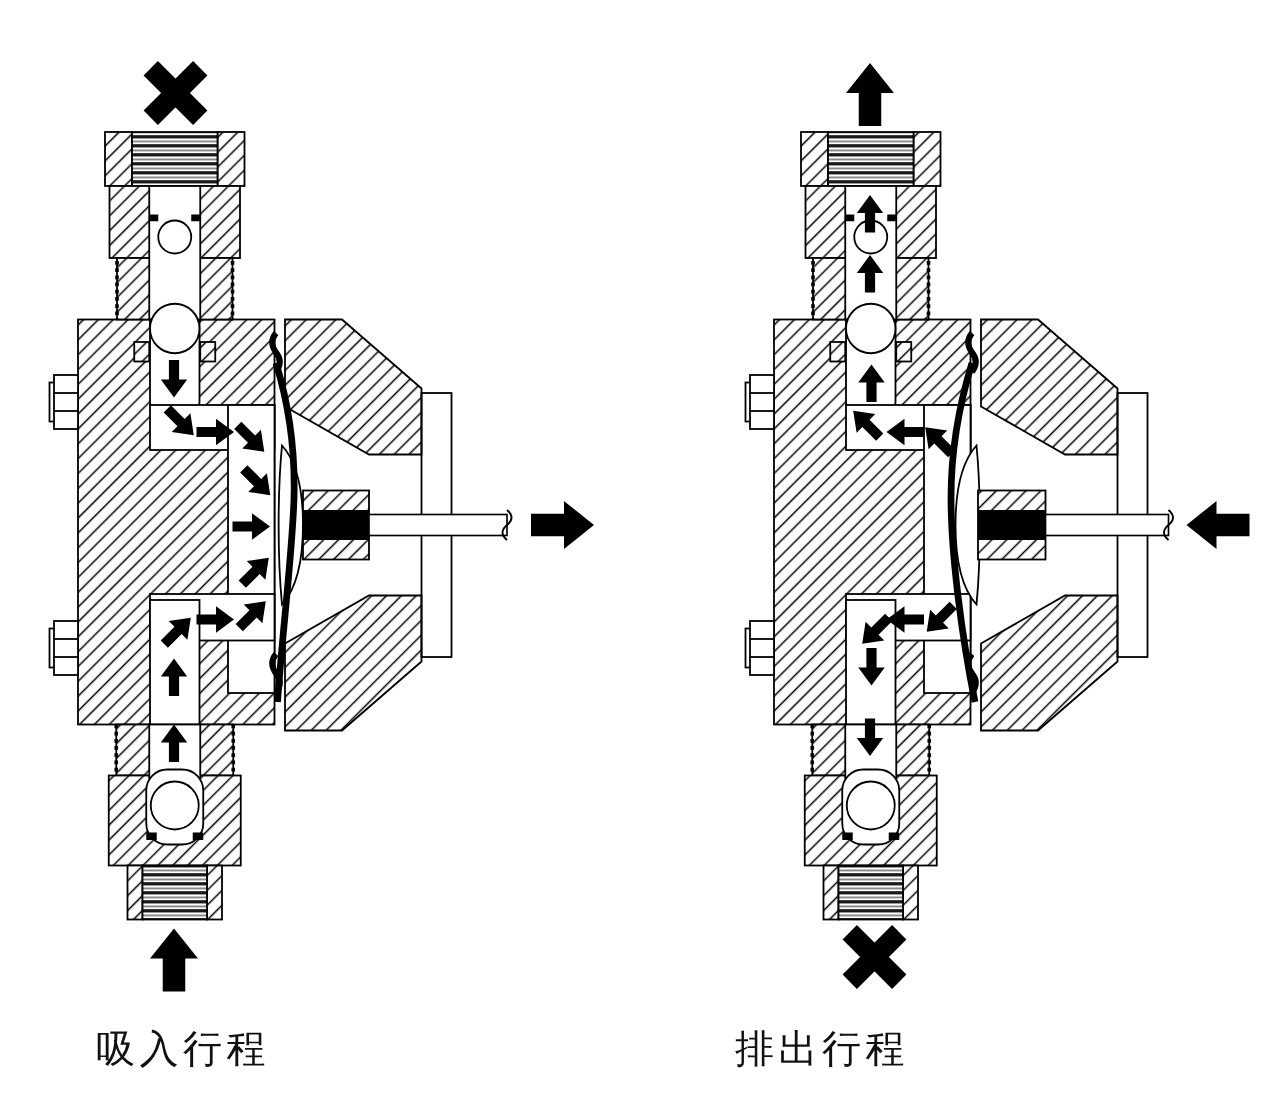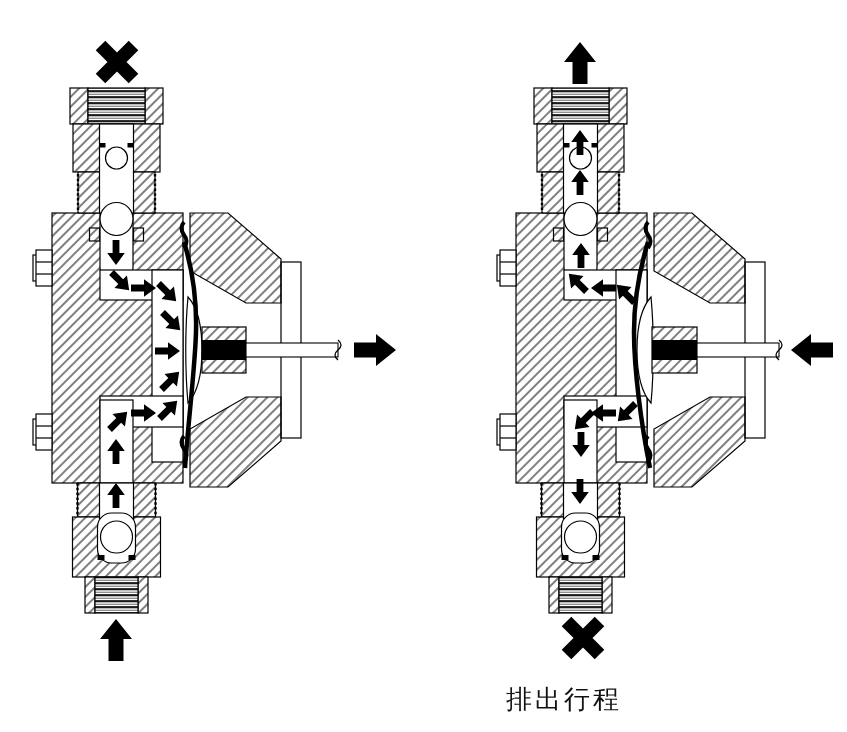--- a/index.html
+++ b/index.html
@@ -2,21 +2,21 @@
 <html><head>
 <meta charset="utf-8">
 <style>
   html,body{margin:0;padding:0;background:#ffffff;}
   #stage{position:relative;width:847px;height:732px;background:#ffffff;overflow:hidden;
          font-family:"Liberation Sans",sans-serif;}
   #stage svg{position:absolute;left:0;top:0;}
   .caption{position:absolute;top:682px;font-size:26px;letter-spacing:3px;color:#111;
            font-family:"Liberation Sans",sans-serif;}
   .caption.left{left:64px;}
-  .caption.right{left:506px;}
+  .caption.right{left:490px;}
 </style>
 </head>
 <body>
 
 <div id="stage">
 
 <svg width="847" height="732" viewBox="0 0 847 732">
   <defs>
 
     <pattern id="h" patternUnits="userSpaceOnUse" width="7" height="7" patternTransform="rotate(45)">
@@ -159,15 +159,16 @@
       <use href="#fa" transform="translate(626,294) rotate(-135)"></use>
       <use href="#fa" transform="translate(627,412) rotate(135)"></use>
       <use href="#fa" transform="translate(604,413) rotate(180)"></use>
       <use href="#fa" transform="translate(584,420) rotate(135)"></use>
       <use href="#fa" transform="translate(581,444) rotate(90)"></use>
       <use href="#fa" transform="translate(580,491) rotate(90)"></use>
     </g>
   </g>
 </svg>
 
+<div class="caption left">吸入行程</div>
 <div class="caption right">排出行程</div>
 
 </div>
 
 </body></html>

